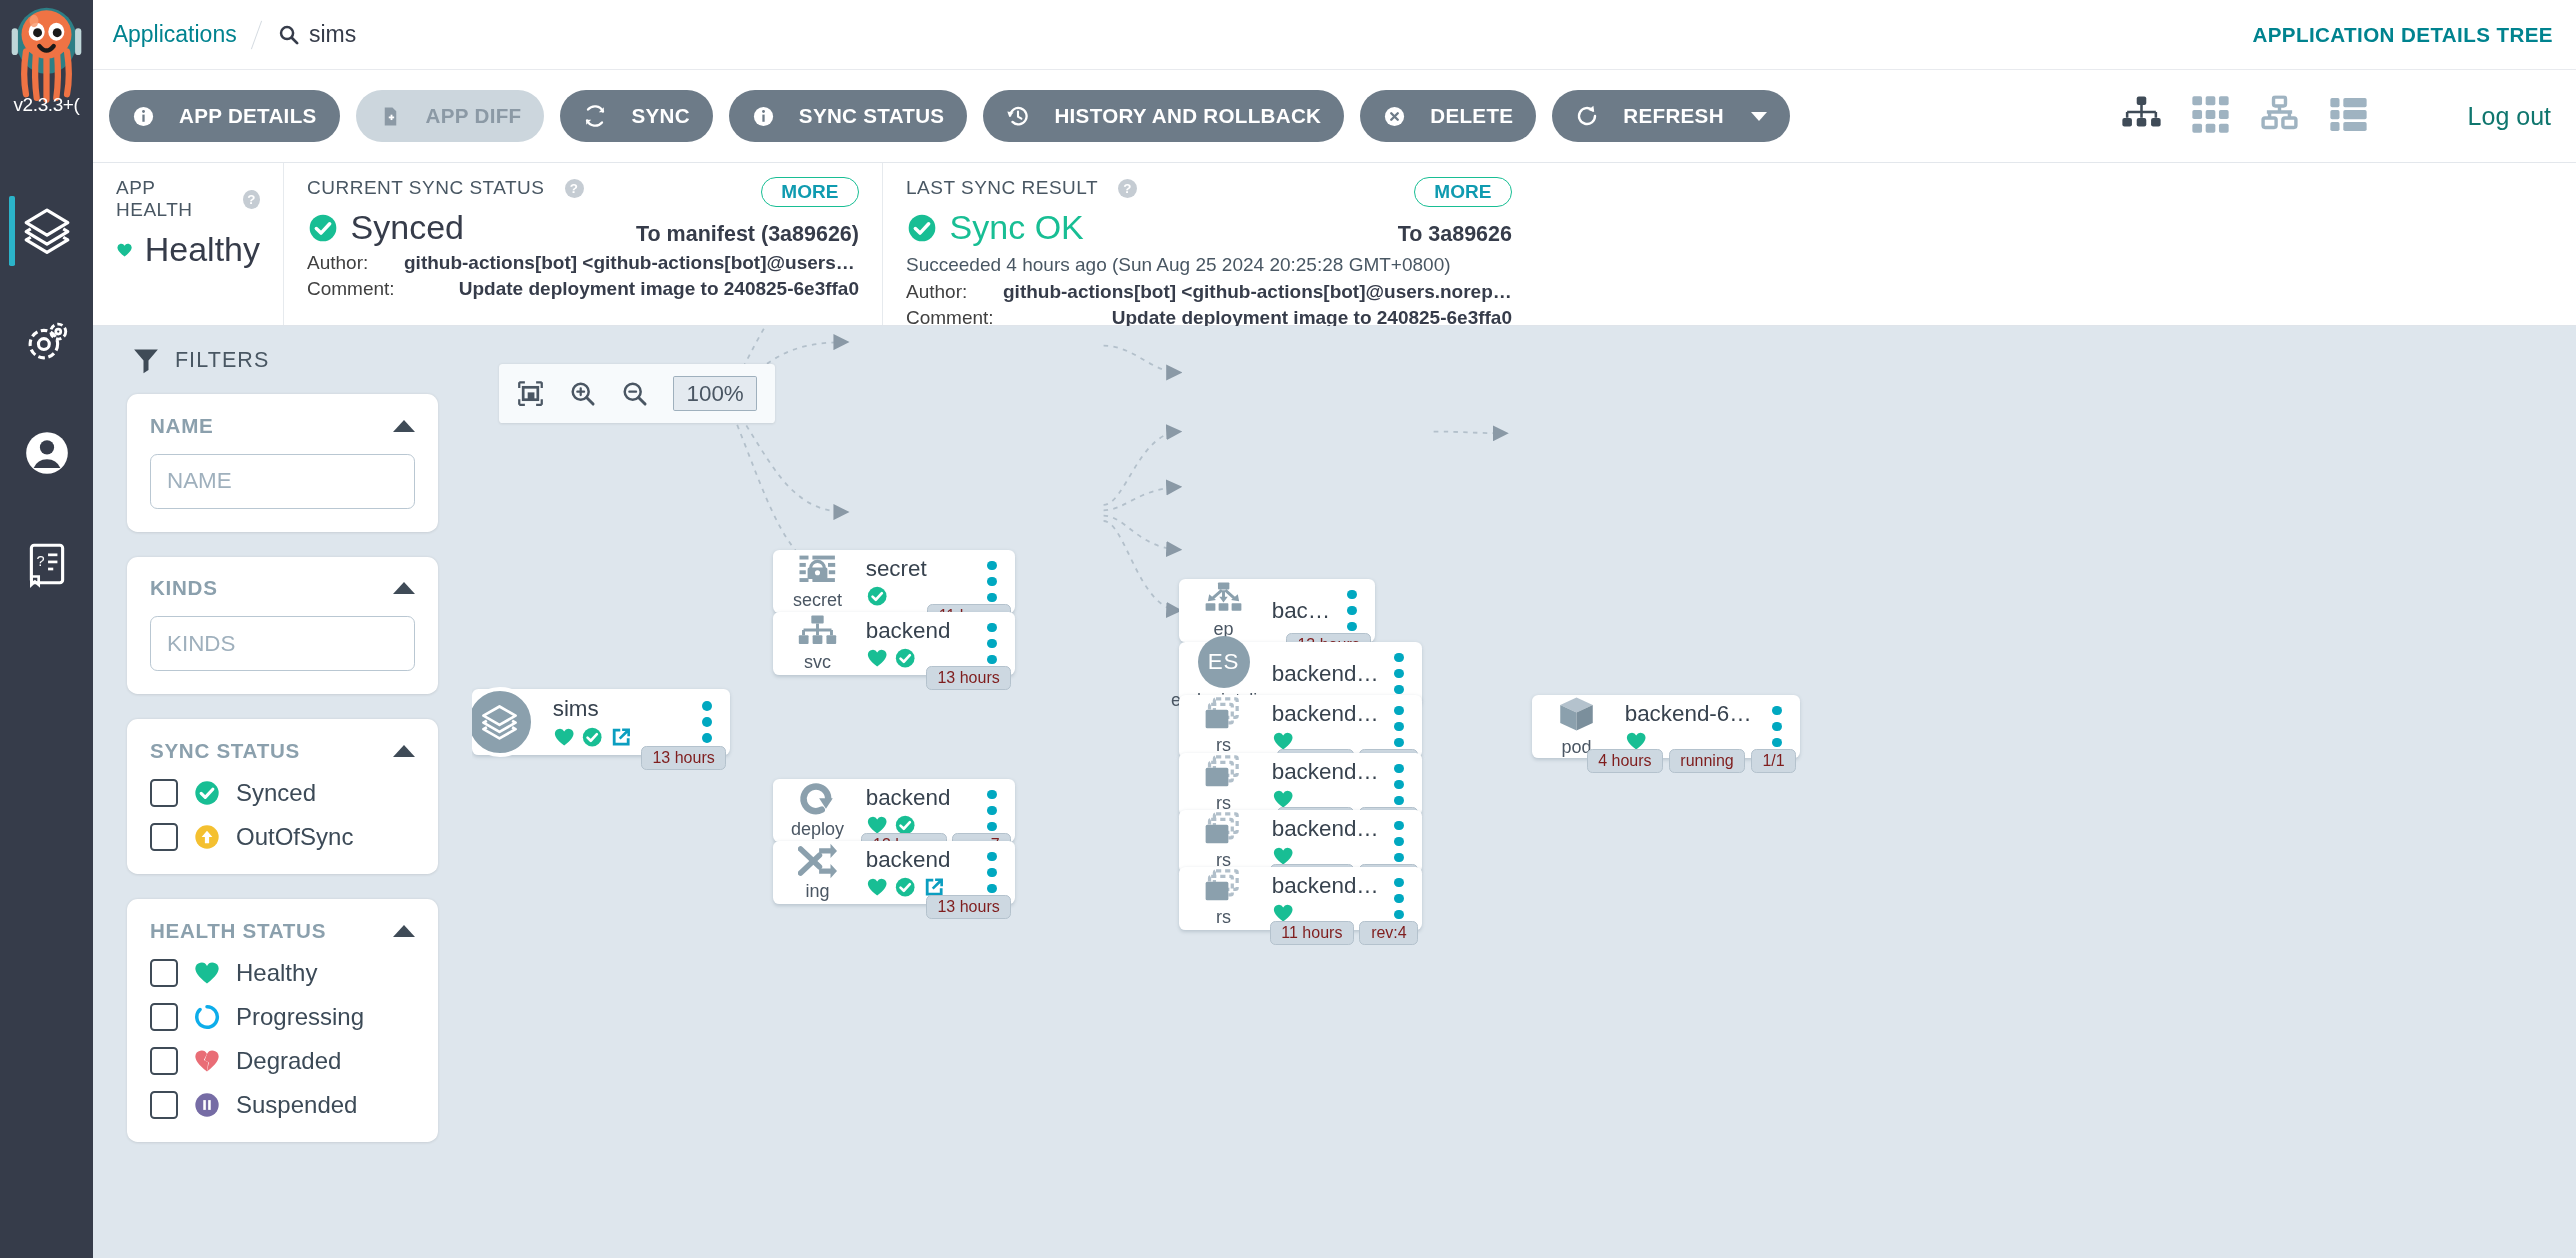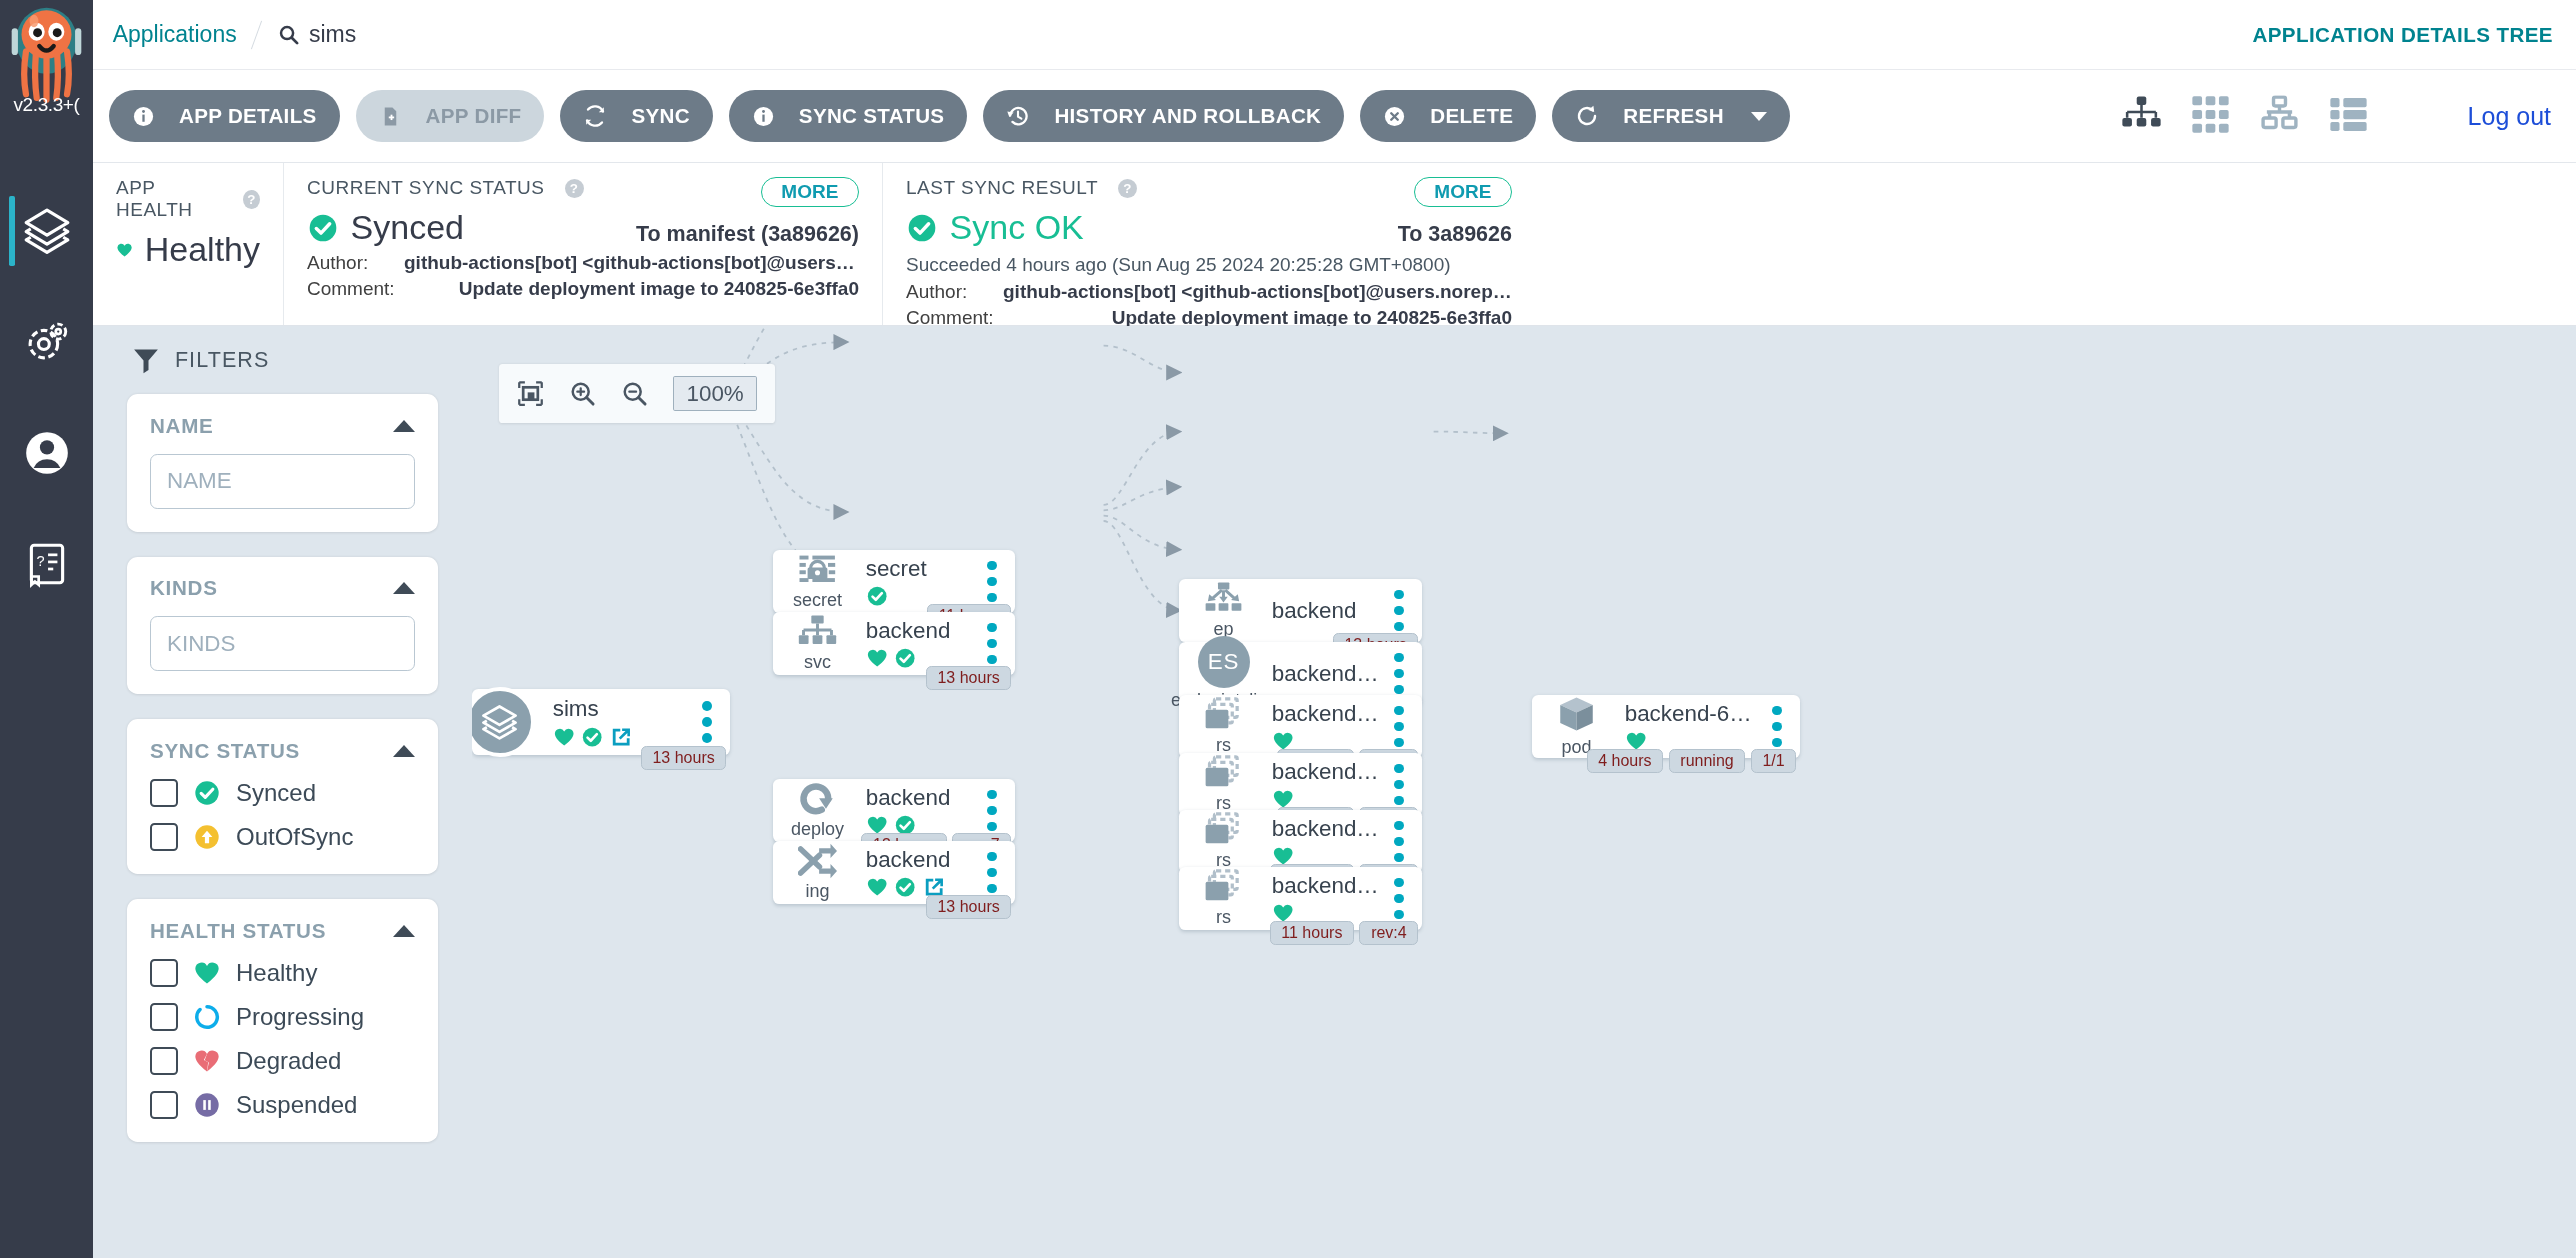--- a/index.html
+++ b/index.html
@@ -76,21 +76,21 @@
     border-right: 8px solid transparent; border-top: 9.8px solid #fff;
     margin-left: 3.6px;
   }
   .viewmodes {
     position: absolute; right: 208px; top: 50%; transform: translateY(-50%);
     display: flex; align-items: center; gap: 29px;
   }
   .vm { cursor: pointer; }
   .logout {
     position: absolute; right: 25px; top: 50%; transform: translateY(-50%);
-    color: #1d4ed8; font-size: 25px; cursor: pointer;
+    color: #0f766e; font-size: 25px; cursor: pointer;
   }
 
   
   .statuspanel {
     position: absolute; left: 93px; top: 163px; right: 0; height: 163px;
     background: #fff; display: flex; border-bottom: 0.9px solid #dfe4ea;
   }
   .scol { position: relative; padding: 14.3px 23px 0 23px; }
   .scol.health { width: 190px; }
   .scol.sync { width: 599px; border-left: 0.9px solid #e6eaee; }
@@ -779,21 +779,21 @@
       <div class="kebab">
           <i></i>
           <i></i>
           <i></i>
         </div>
       <div class="tags">
         <span class="tag">13 hours</span>
       </div>
     </div>
 
-    <div class="node" style="left:707px; top:253px; width:243px; height:63px;">
+    <div class="node" style="left:707px; top:253px; width:196px; height:63px;">
       <div class="nicon">
         <svg width="39" height="36" viewBox="0 0 24 22">
           <rect x="8.6" y="0.8" width="7" height="4.3" rx="0.5" fill="#8ba0ad"></rect>
           <path d="M11 5.6 L5.4 10.4 M13.1 5.6 L18.6 10.4 M12 5.6 L12 10.6" stroke="#8ba0ad" stroke-width="1.8"></path>
           <path d="M3.2 8 L7.4 11.6 L2.4 12.4 Z" fill="#8ba0ad"></path>
           <path d="M20.8 8 L16.6 11.6 L21.6 12.4 Z" fill="#8ba0ad"></path>
           <path d="M9.4 9.6 L14.6 9.6 L12 13.2 Z" fill="#8ba0ad"></path>
           <rect x="1" y="13.6" width="6" height="4.6" rx="0.5" fill="#8ba0ad"></rect>
           <rect x="9" y="13.6" width="6" height="4.6" rx="0.5" fill="#8ba0ad"></rect>
           <rect x="17" y="13.6" width="6" height="4.6" rx="0.5" fill="#8ba0ad"></rect>

